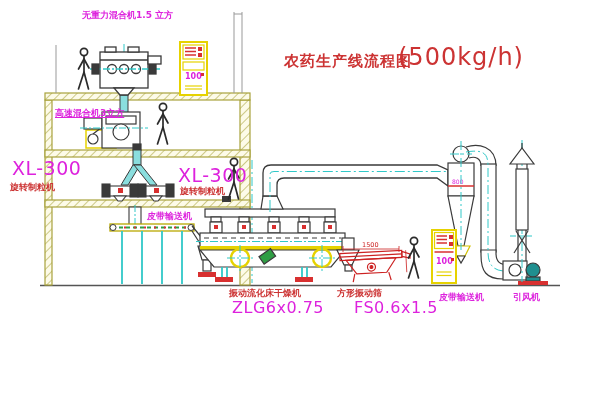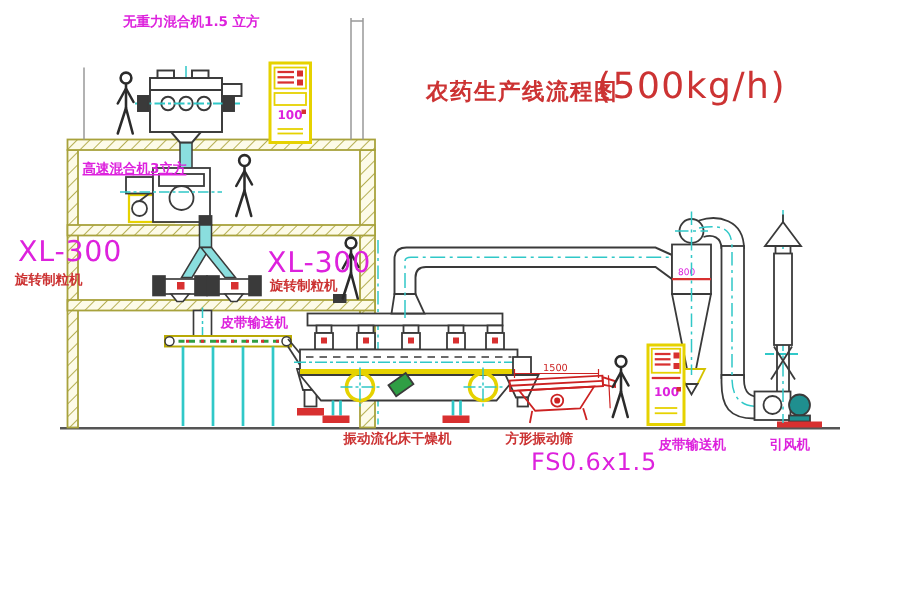--- a/index.html
+++ b/index.html
@@ -300,19 +300,20 @@
 
   <div class="lbl magenta xl" style="left:12px;top:159px;">XL-300</div>
   <div class="lbl red cn-s" style="left:10px;top:183px;">旋转制粒机</div>
 
   <div class="lbl magenta xl" style="left:178px;top:166px;">XL-300</div>
   <div class="lbl red cn-s" style="left:180px;top:187px;">旋转制粒机</div>
 
   <div class="lbl magenta cn-s" style="left:133px;top:212px;margin-left:14px;">皮带输送机</div>
 
   <div class="lbl red cn-s" style="left:229px;top:289px;">振动流化床干燥机</div>
+  <div class="lbl magenta model-lg" style="left:232px;top:300px;">ZLG6x0.75</div>
 
   <div class="lbl red cn-s" style="left:337px;top:289px;">方形振动筛</div>
   <div class="lbl magenta model-lg" style="left:334px;top:300px;margin-left:20px;">FS0.6x1.5</div>
 
   <div class="lbl magenta cn-s" style="left:439px;top:293px;">皮带输送机</div>
   <div class="lbl magenta cn-s" style="left:513px;top:293px;">引风机</div>
 </div>
 
 </body></html>

